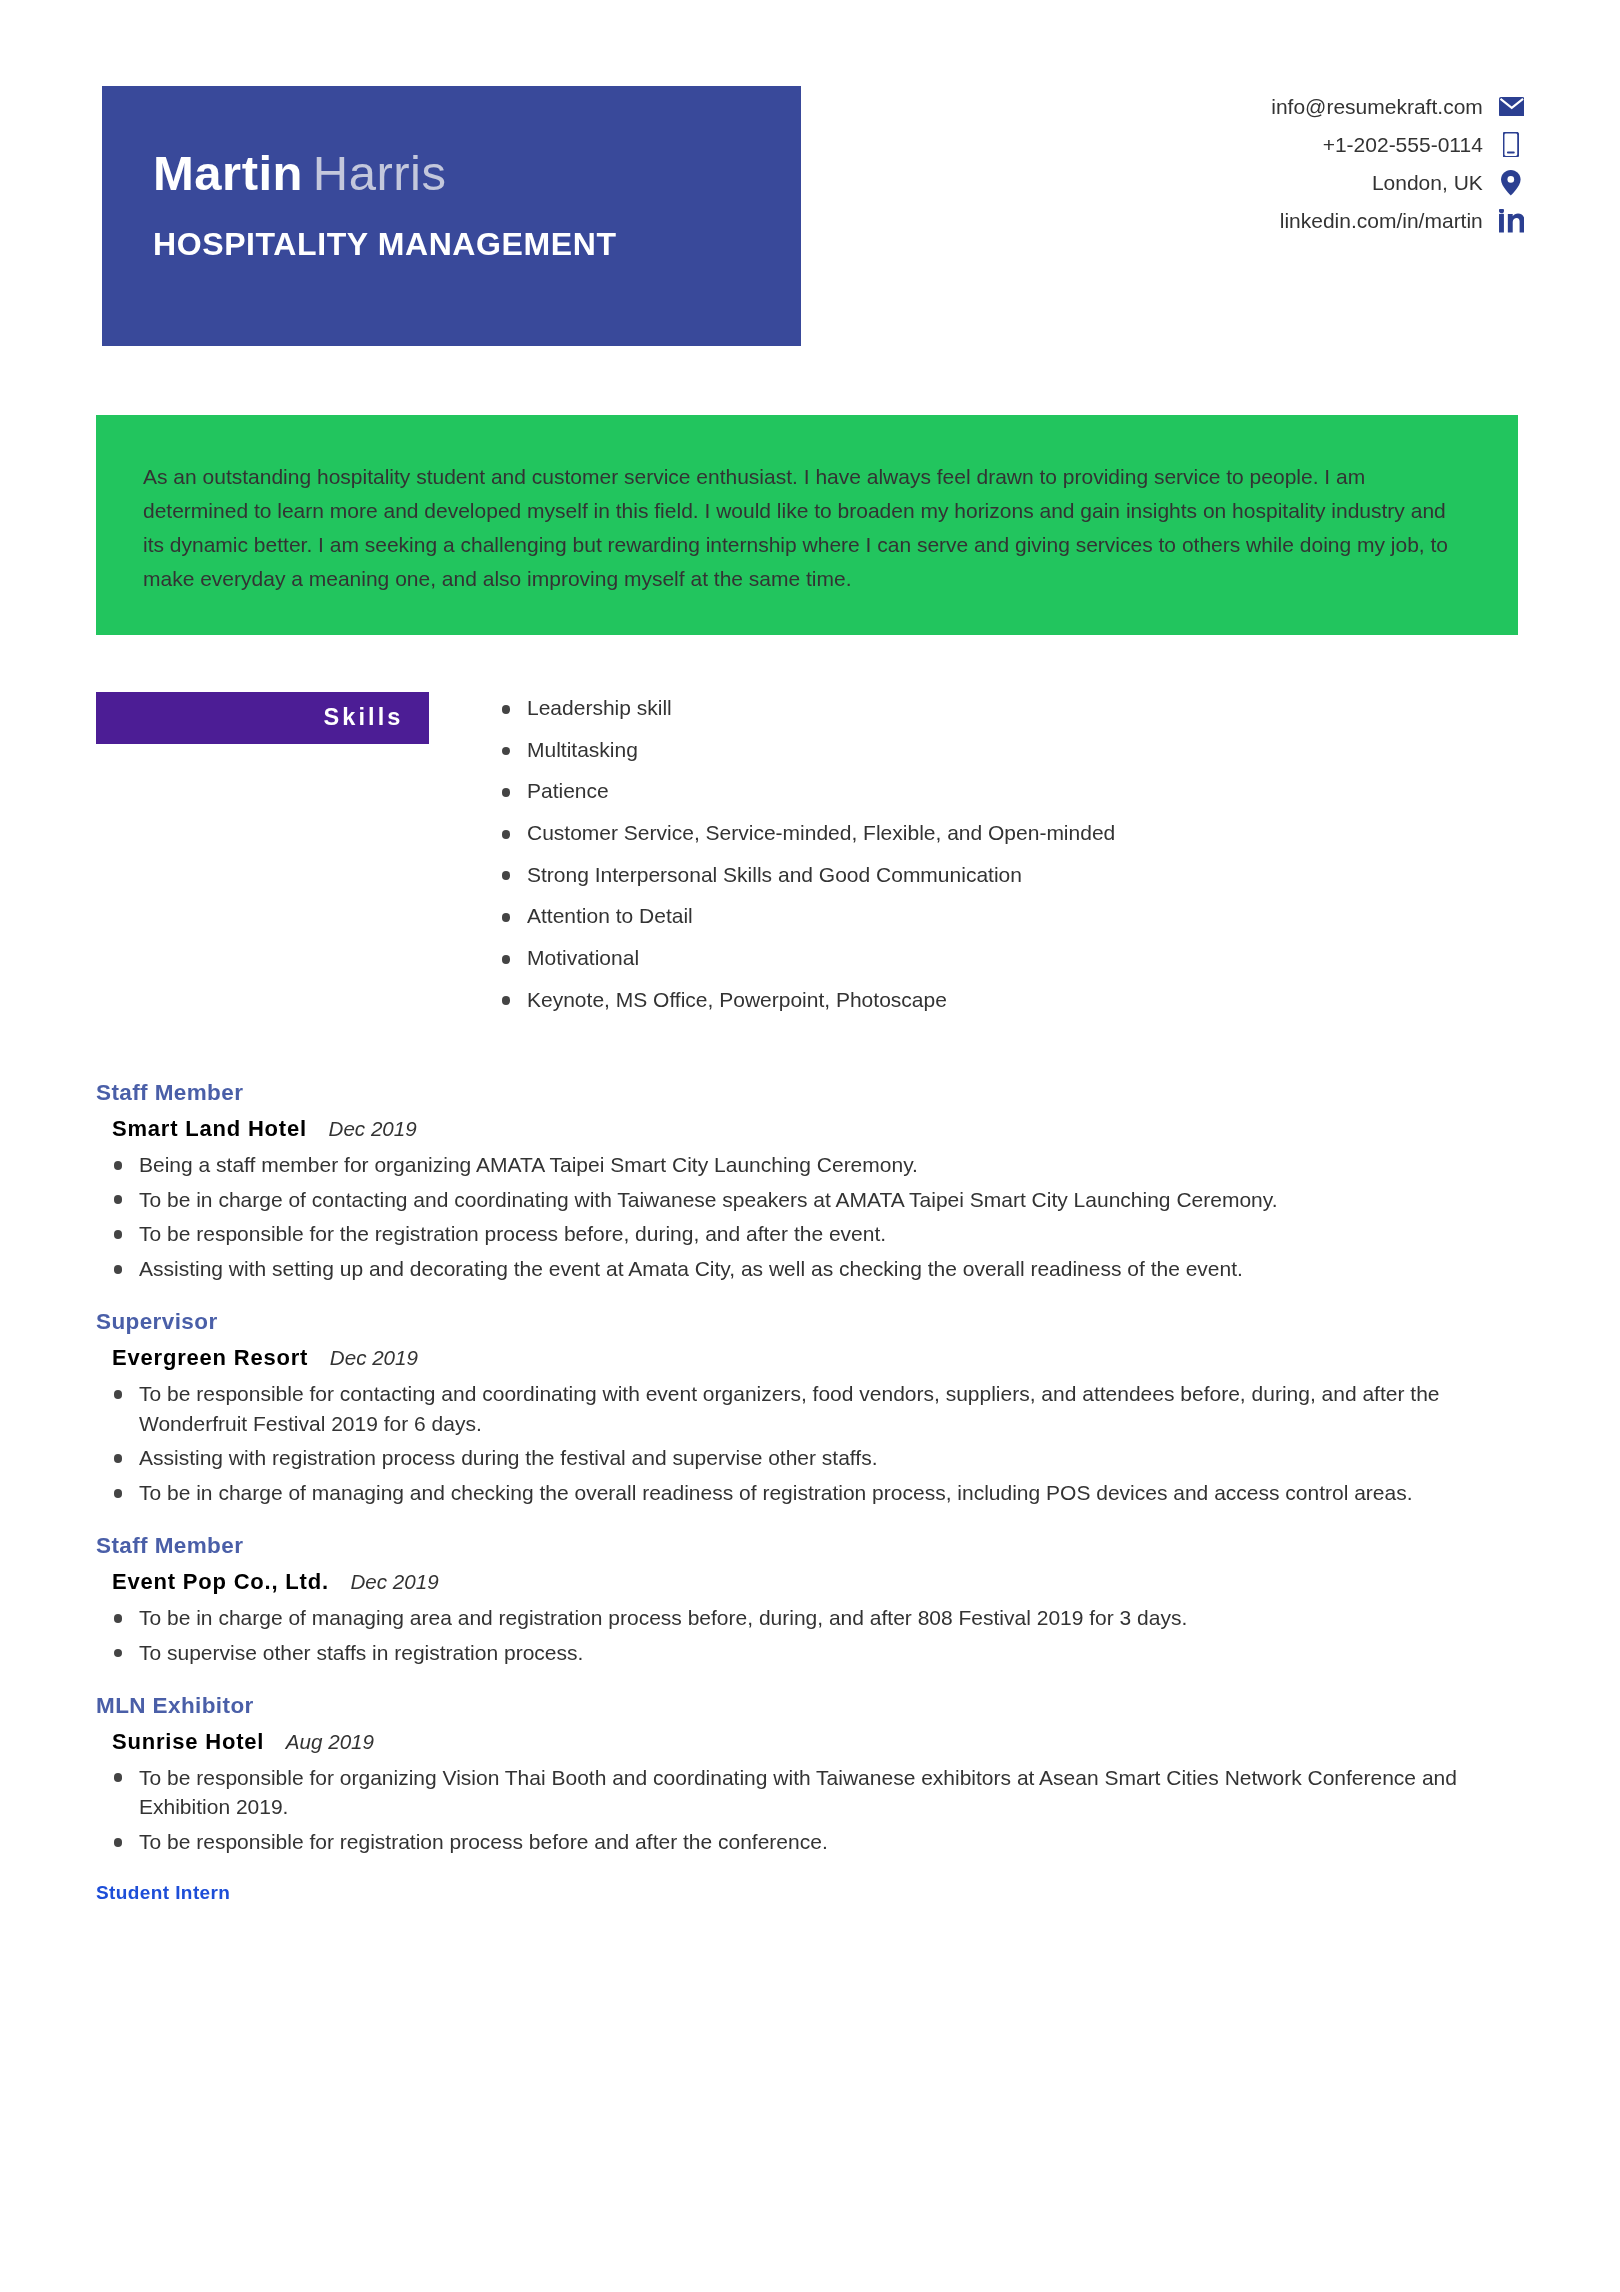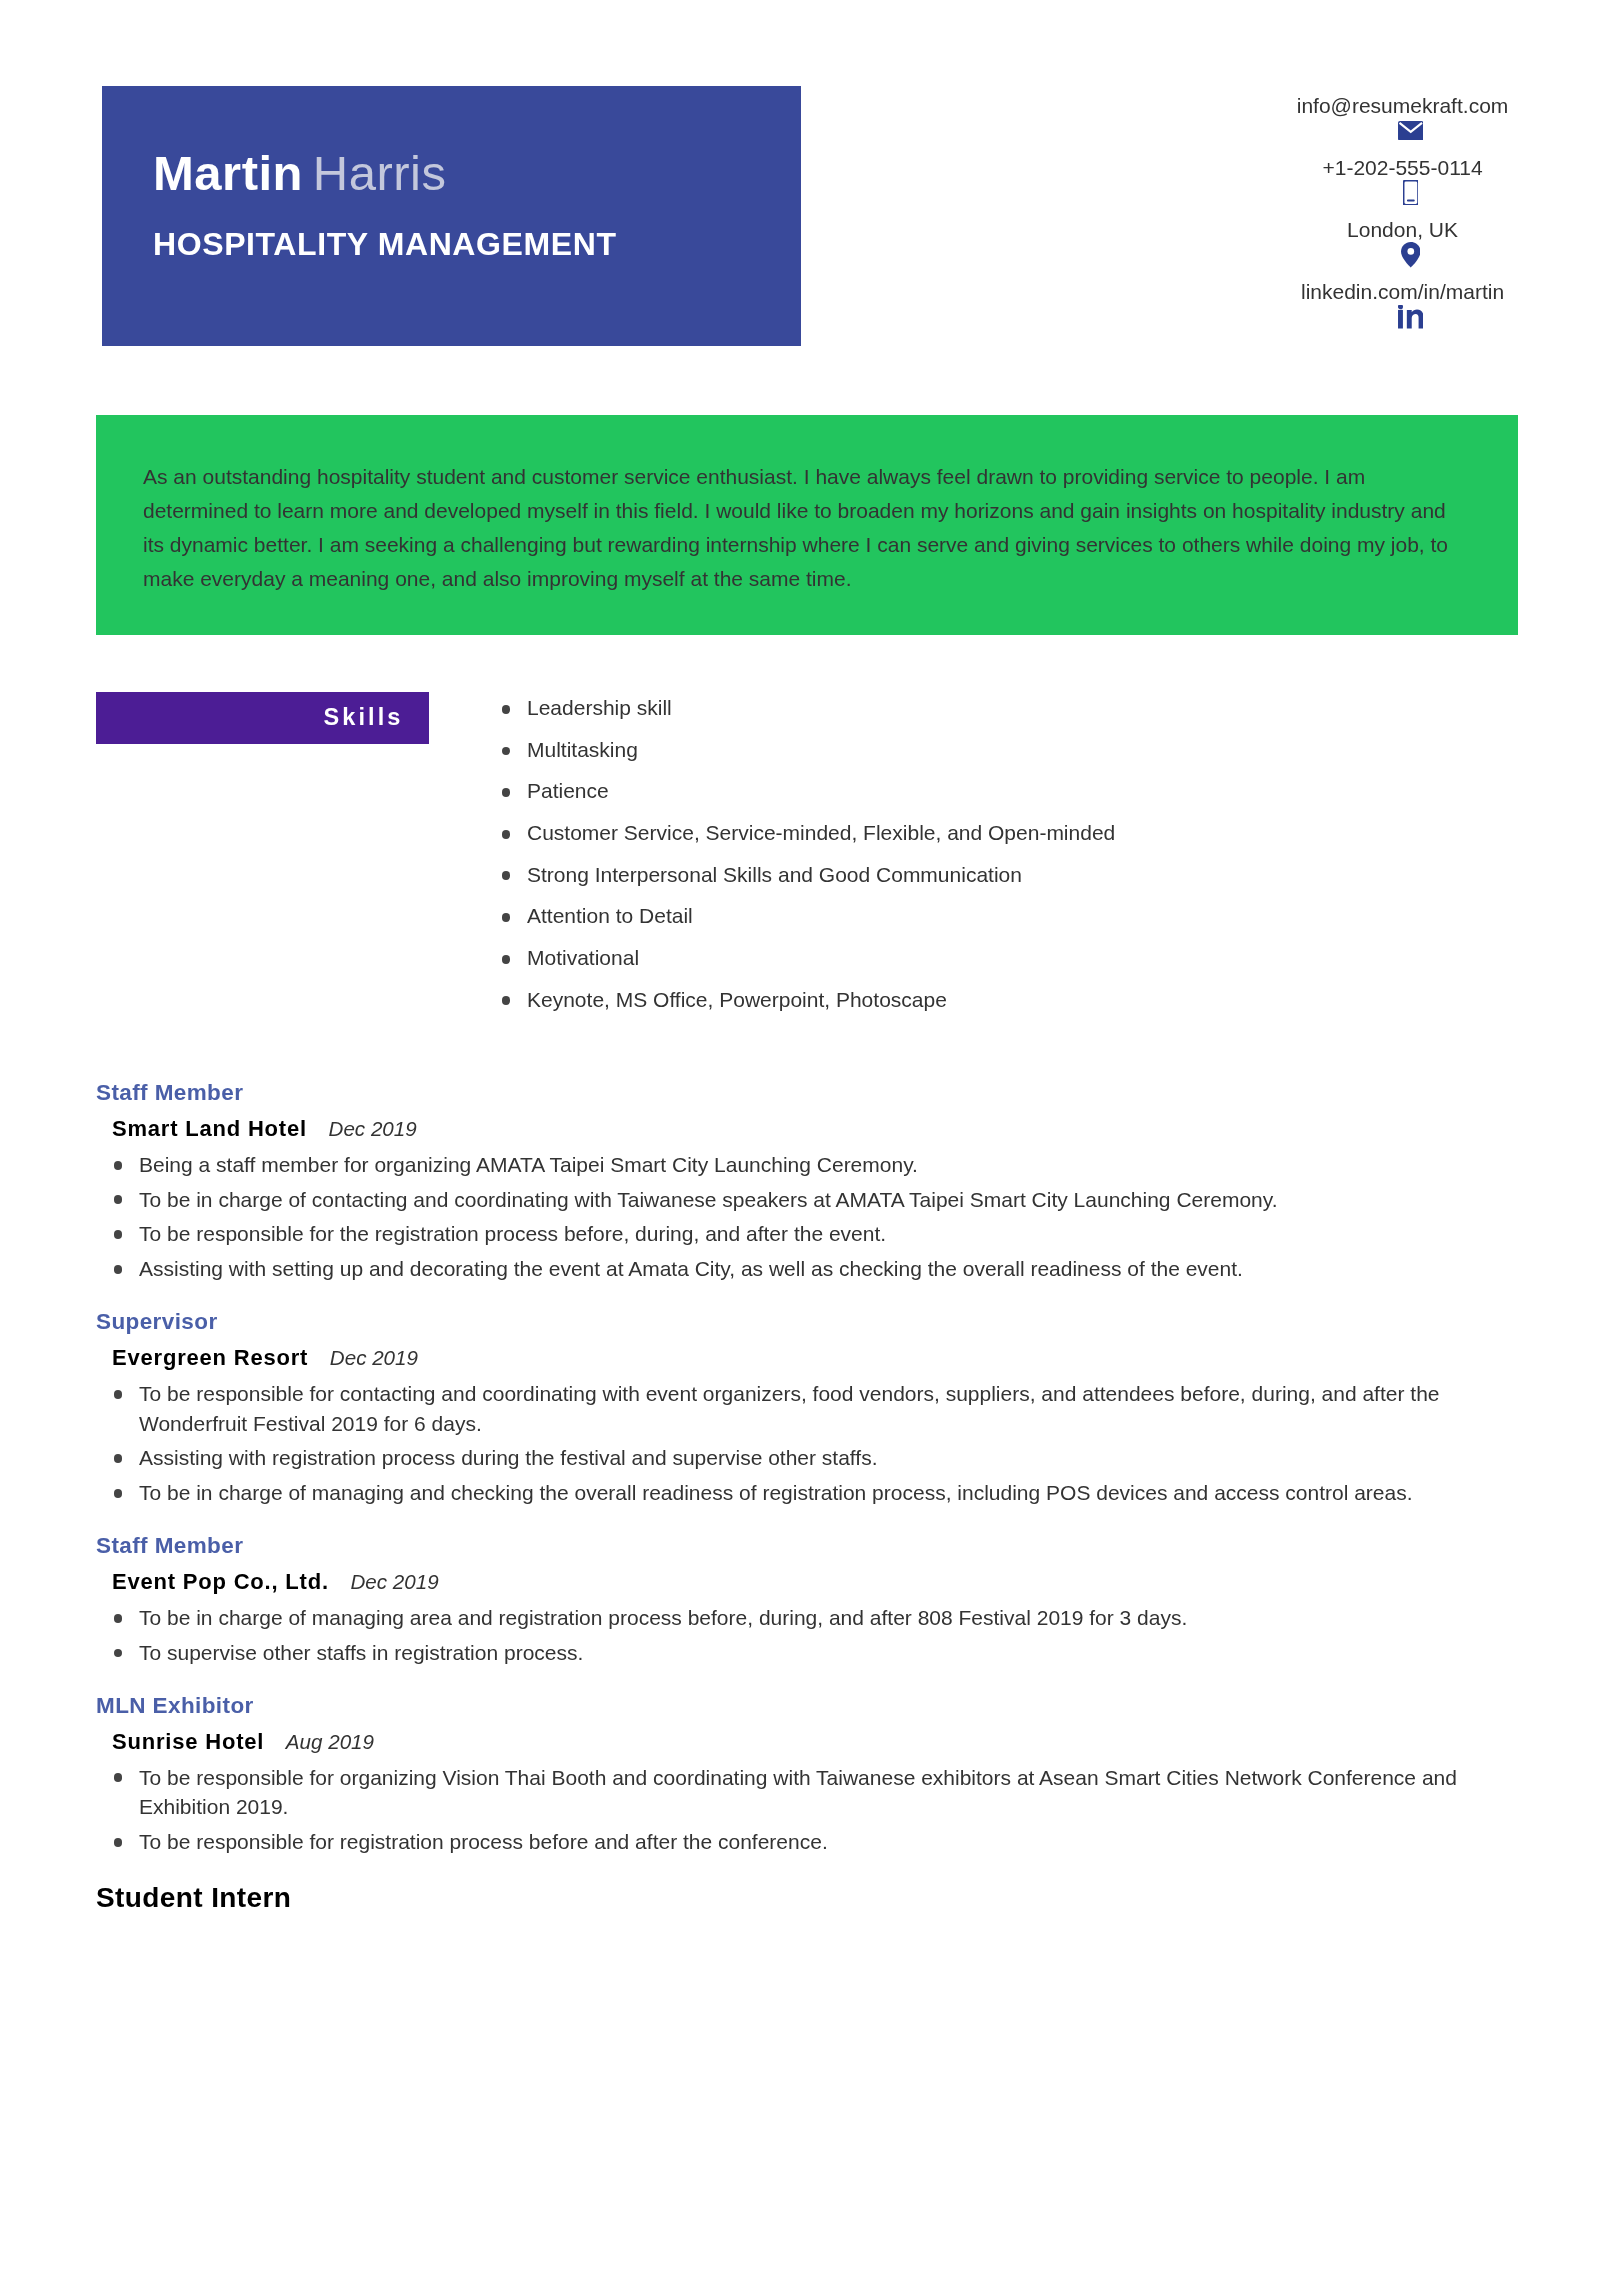--- a/index.html
+++ b/index.html
@@ -65,21 +65,20 @@
     text-align: right;
   }
   .contact-row {
     display: flex;
     align-items: center;
     justify-content: flex-end;
     margin-bottom: 12.7px;
     font-size: 21px;
     color: #333333;
     white-space: nowrap;
-    flex-direction: column;
   }
   .contact-text { margin-right: 15.7px; }
   .contact-icon {
     width: 25.5px;
     height: 25.5px;
     display: inline-flex;
     align-items: center;
     justify-content: center;
     color: #2b3f91;
   }
@@ -198,22 +197,22 @@
     content: "";
     position: absolute;
     left: 17.6px;
     top: 10.8px;
     width: 8.8px;
     height: 8.8px;
     background: #444444;
     border-radius: 50%;
   }
   .trailing-role {
-    color: #000000;
-    font-size: 28px;
+    color: #1d4ed8;
+    font-size: 19px;
     font-weight: bold;
     letter-spacing: 0.4px;
     margin-top: 17.6px;
   }
 </style>
 </head>
 <body>
 
 <div class="page">
 

